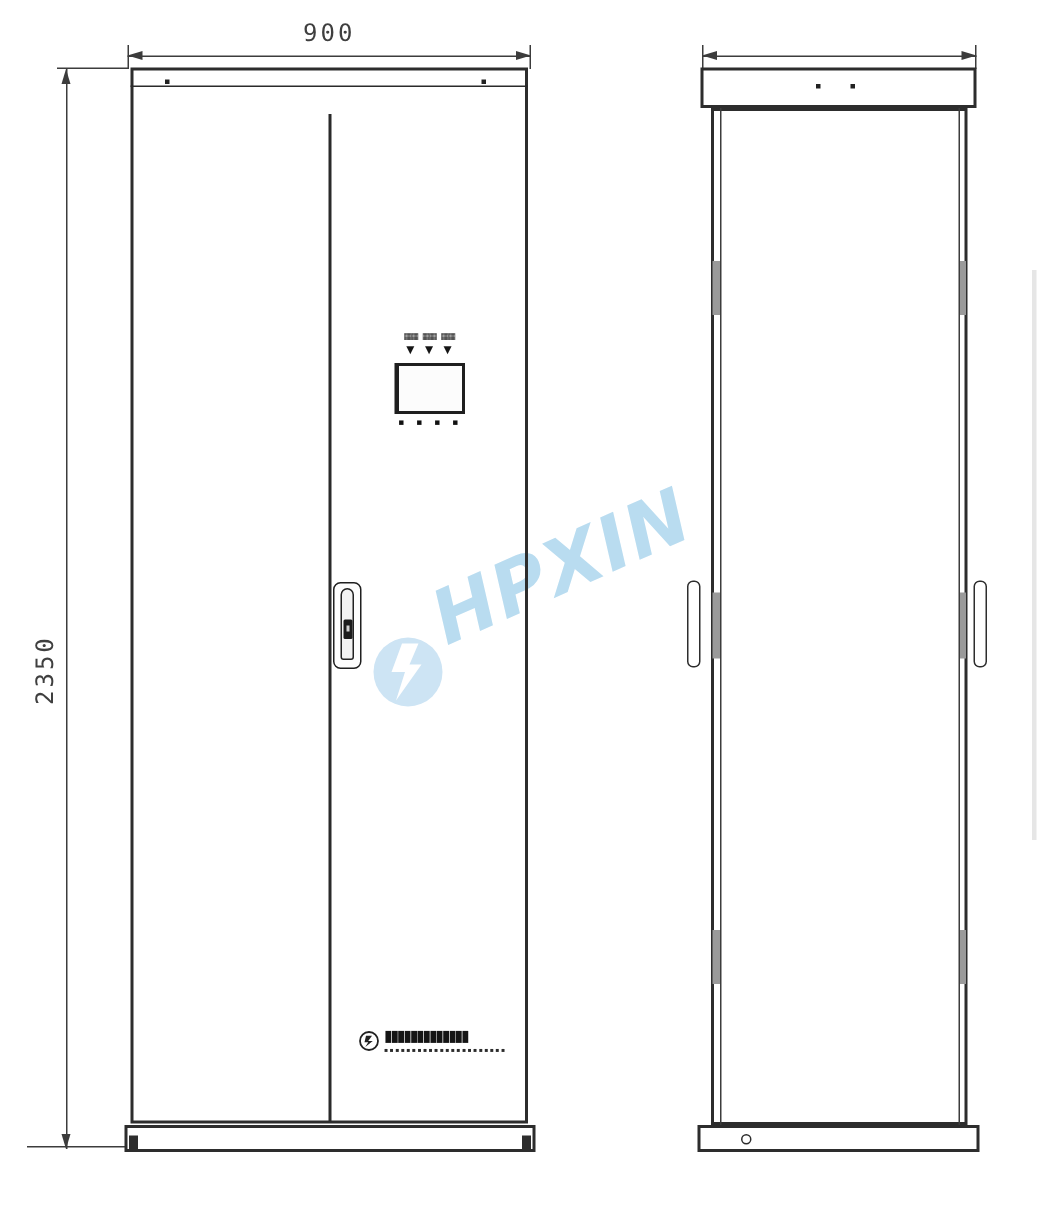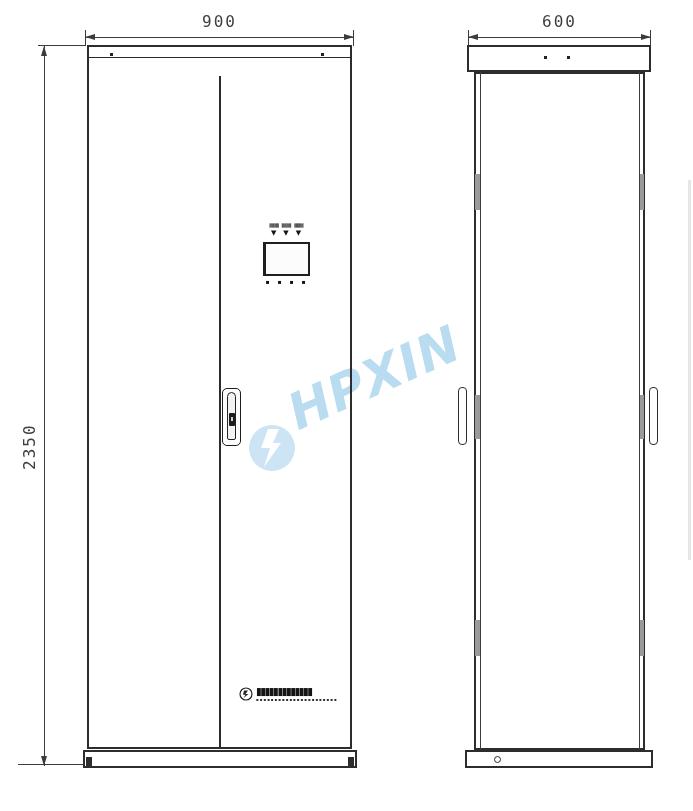--- a/index.html
+++ b/index.html
@@ -120,21 +120,20 @@
 
     <div class="box" style="left:83px;top:750px;width:274px;height:18px;"></div>
     <div class="foot" style="left:86px;top:757px;"></div>
     <div class="foot" style="left:348px;top:757px;"></div>
 
     <div class="ln" style="left:468px;top:30px;width:1px;height:16px;"></div>
     <div class="ln" style="left:650px;top:30px;width:1px;height:16px;"></div>
     <div class="ln" style="left:468px;top:37px;width:183px;height:1px;"></div>
     <div class="arr arr-l" style="left:468px;top:34px;"></div>
     <div class="arr arr-r" style="left:641px;top:34px;"></div>
-    <div class="dim-label" style="left:468px;top:12px;width:183px;text-align:center;">600</div>
 
     <div class="box" style="left:467px;top:45px;width:184px;height:27px;"></div>
     <div class="dot" style="left:544px;top:56px;"></div>
     <div class="dot" style="left:567px;top:56px;"></div>
 
     <div class="box" style="left:474px;top:72px;width:171px;height:678px;"></div>
     <div class="ln" style="left:479.5px;top:72px;width:1px;height:678px;"></div>
     <div class="ln" style="left:638.5px;top:72px;width:1px;height:678px;"></div>
 
     <div class="hinge" style="left:475px;top:174px;height:36px;"></div>

